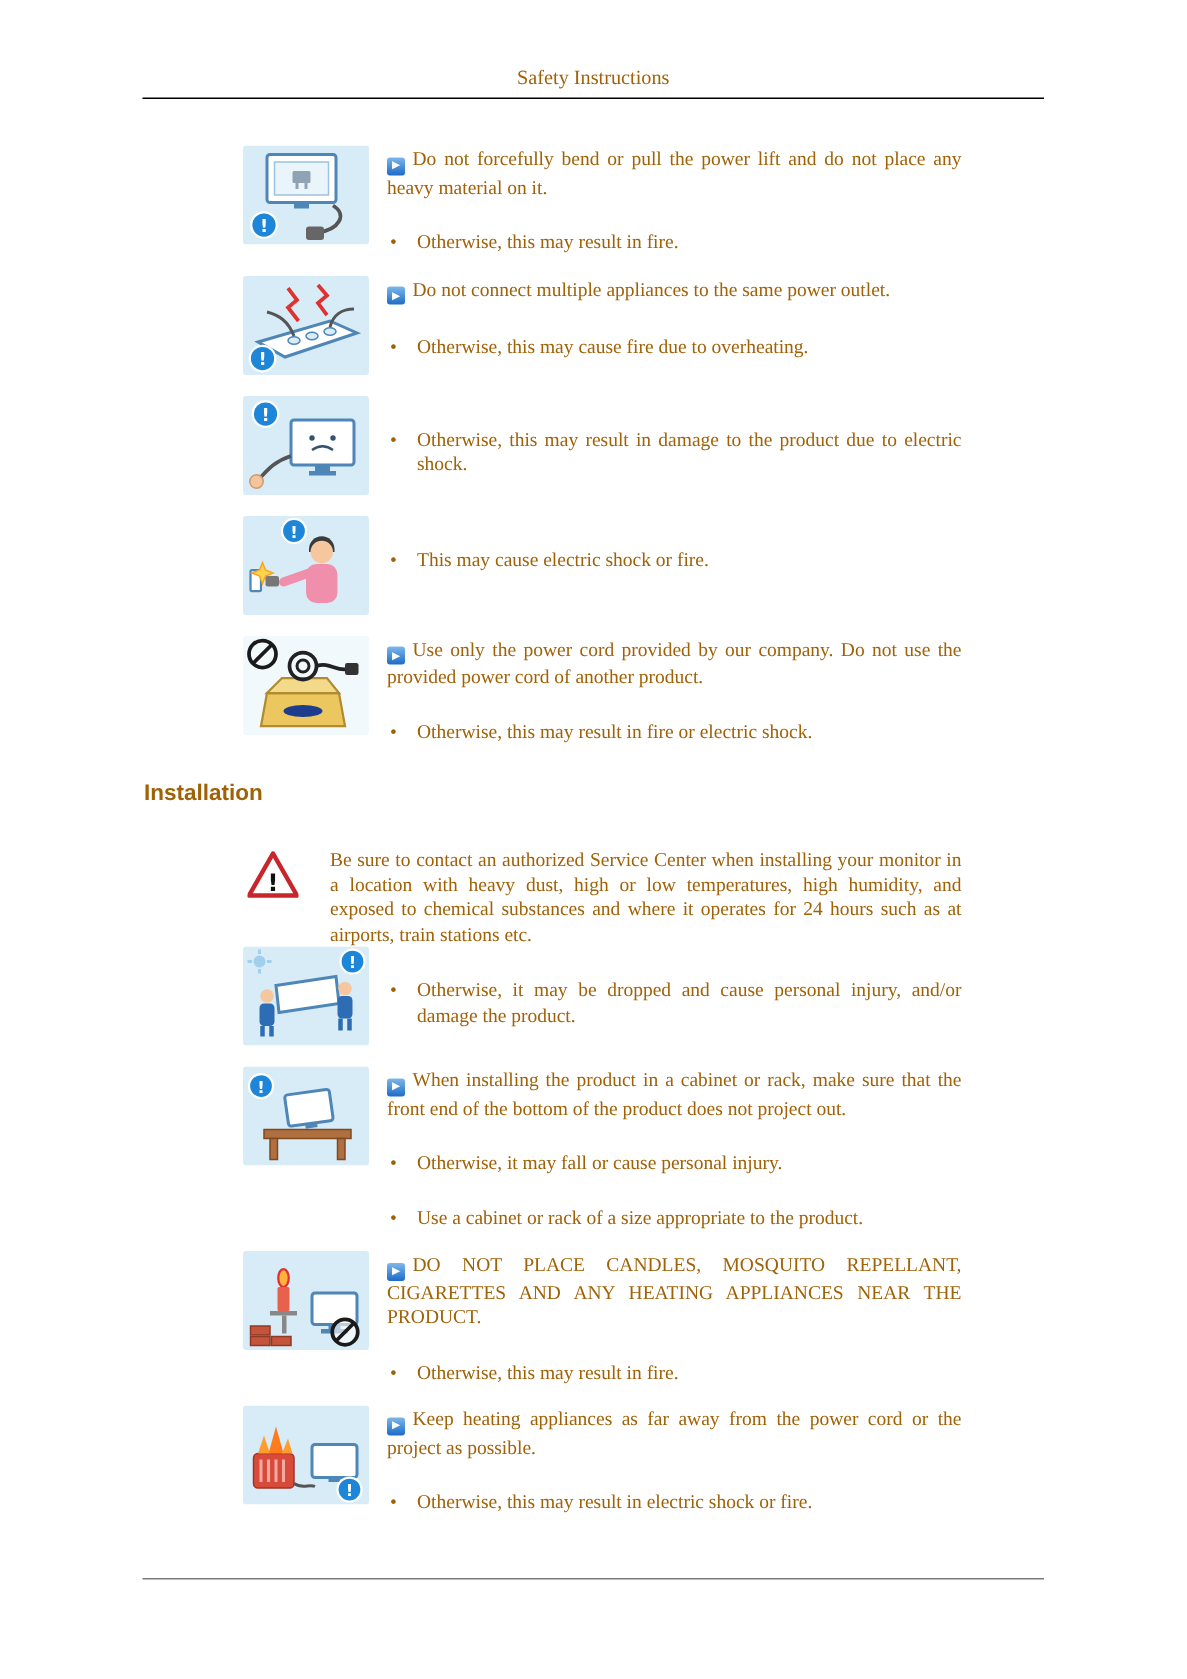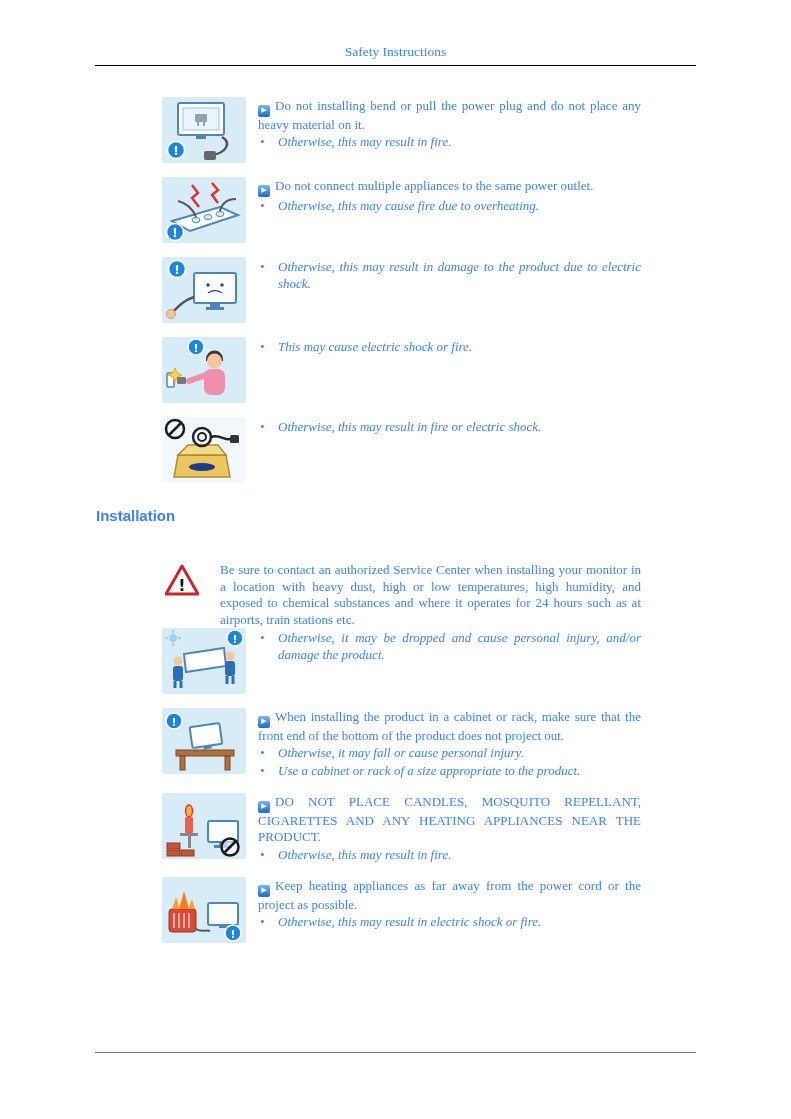--- a/index.html
+++ b/index.html
@@ -1,36 +1,36 @@
 <!DOCTYPE html>
 <html><head>
 <meta charset="utf-8">
 <style>
   html,body{margin:0;padding:0;background:#fff;}
   .page{position:relative;width:791px;height:1119px;background:#fff;overflow:hidden;
-        font-family:"Liberation Serif",serif;font-size:13px;color:#3b82f6;}
+        font-family:"Liberation Serif",serif;font-size:13px;color:#a16207;}
   .header{position:absolute;left:95px;top:44px;width:601px;text-align:center;
           border-bottom:1px solid #000;padding-bottom:5px;font-size:13.5px;}
   .footer-rule{position:absolute;left:95px;top:1052px;width:601px;border-top:1px solid #7a7a7a;}
   .main{position:absolute;left:96px;top:97px;width:545px;}
   .items-block{margin-left:66px;}
   .item{display:flex;gap:12px;margin-bottom:14px;}
   .illus{flex:0 0 84px;}
   .illus svg{display:block;}
   .item-body{flex:1;min-width:0;padding-top:1px;}
   p.lead{margin:0;text-align:justify;line-height:16.5px;}
   .note-icon{display:inline-flex;align-items:center;justify-content:center;width:12px;height:12px;
              border-radius:2px;background:linear-gradient(180deg,#7db8ea,#1d6bc8);
              vertical-align:-2px;margin-right:5px;}
   .note-icon::before{content:"▶";color:#fff;font-size:7px;line-height:1;font-family:"DejaVu Sans",sans-serif;}
-  .bullet{display:flex;margin-top:1px;line-height:16.5px;font-style:italic;}
+  .bullet{display:flex;margin-top:20px;line-height:16.5px;}
   .bullet::before{content:"•";flex:0 0 20px;padding-left:2px;box-sizing:border-box;}
   .bullet-text{flex:1;text-align:justify;}
   .section-heading{font-family:"Liberation Sans",sans-serif;font-weight:bold;font-size:15px;
-                   margin:24px 0 38px 0;}
+                   margin:24px 0 28px 0;}
   .warning-row{display:flex;margin-left:69px;gap:21px;}
   .warning-icon{flex:0 0 34px;padding-top:2px;}
   .warning-text{flex:1;margin:0;text-align:justify;line-height:16.5px;}
   .warning-followup{margin:18px 0 26px 124px;line-height:16.5px;}
   .svgtxt{font-family:"DejaVu Sans",sans-serif;font-weight:bold;fill:#fff;}
 </style>
 </head>
 <body>
 
 <div class="page">
@@ -53,21 +53,21 @@
             <line x1="36" y1="25" x2="36" y2="29" stroke="#8fa3b5" stroke-width="2"></line>
             <line x1="42" y1="25" x2="42" y2="29" stroke="#8fa3b5" stroke-width="2"></line>
             <rect x="34" y="38" width="10" height="4" fill="#4f86b8"></rect>
             <path d="M60 40 C 70 46, 64 56, 50 58" fill="none" stroke="#555" stroke-width="2.5"></path>
             <rect x="42" y="54" width="12" height="9" rx="2" fill="#666"></rect>
             <circle cx="14" cy="53" r="8.5" fill="#1d86d8" stroke="#fff" stroke-width="1.5"></circle>
             <text class="svgtxt" x="14" y="57.5" text-anchor="middle" font-size="12">!</text>
           </svg>
         </div>
         <div class="item-body">
-          <p class="lead"><span class="note-icon"></span><span>Do not installing bend or pull the power plug and do not place any heavy material on it.</span></p>
+          <p class="lead"><span class="note-icon"></span><span>Do not forcefully bend or pull the power lift and do not place any heavy material on it.</span></p>
           <div class="bullet">
               <span class="bullet-text">Otherwise, this may result in fire.</span>
             </div>
         </div>
       </div>
 
       <div class="item">
         <div class="illus">
           <svg width="84" height="66" viewBox="0 0 84 66">
             <rect width="84" height="66" rx="2" fill="#d8ecf8"></rect>
@@ -145,20 +145,21 @@
             <ellipse cx="40" cy="50" rx="13" ry="4" fill="#1e3c8c"></ellipse>
             <circle cx="40" cy="20" r="9" fill="none" stroke="#222" stroke-width="2.5"></circle>
             <circle cx="40" cy="20" r="4" fill="none" stroke="#222" stroke-width="2"></circle>
             <path d="M49 20 C 58 17, 62 24, 70 22" fill="none" stroke="#222" stroke-width="2.5"></path>
             <rect x="68" y="18" width="9" height="8" rx="1.5" fill="#333"></rect>
             <circle cx="13" cy="12" r="9" fill="none" stroke="#1a1a1a" stroke-width="2.5"></circle>
             <line x1="7" y1="18" x2="19" y2="6" stroke="#1a1a1a" stroke-width="2.5"></line>
           </svg>
         </div>
         <div class="item-body">
+          <p class="lead"><span class="note-icon"></span><span>Use only the power cord provided by our company. Do not use the provided power cord of another product.</span></p>
           <div class="bullet">
               <span class="bullet-text">Otherwise, this may result in fire or electric shock.</span>
             </div>
         </div>
       </div>
 
     </div>
 
     <h2 class="section-heading">Installation</h2>
 

